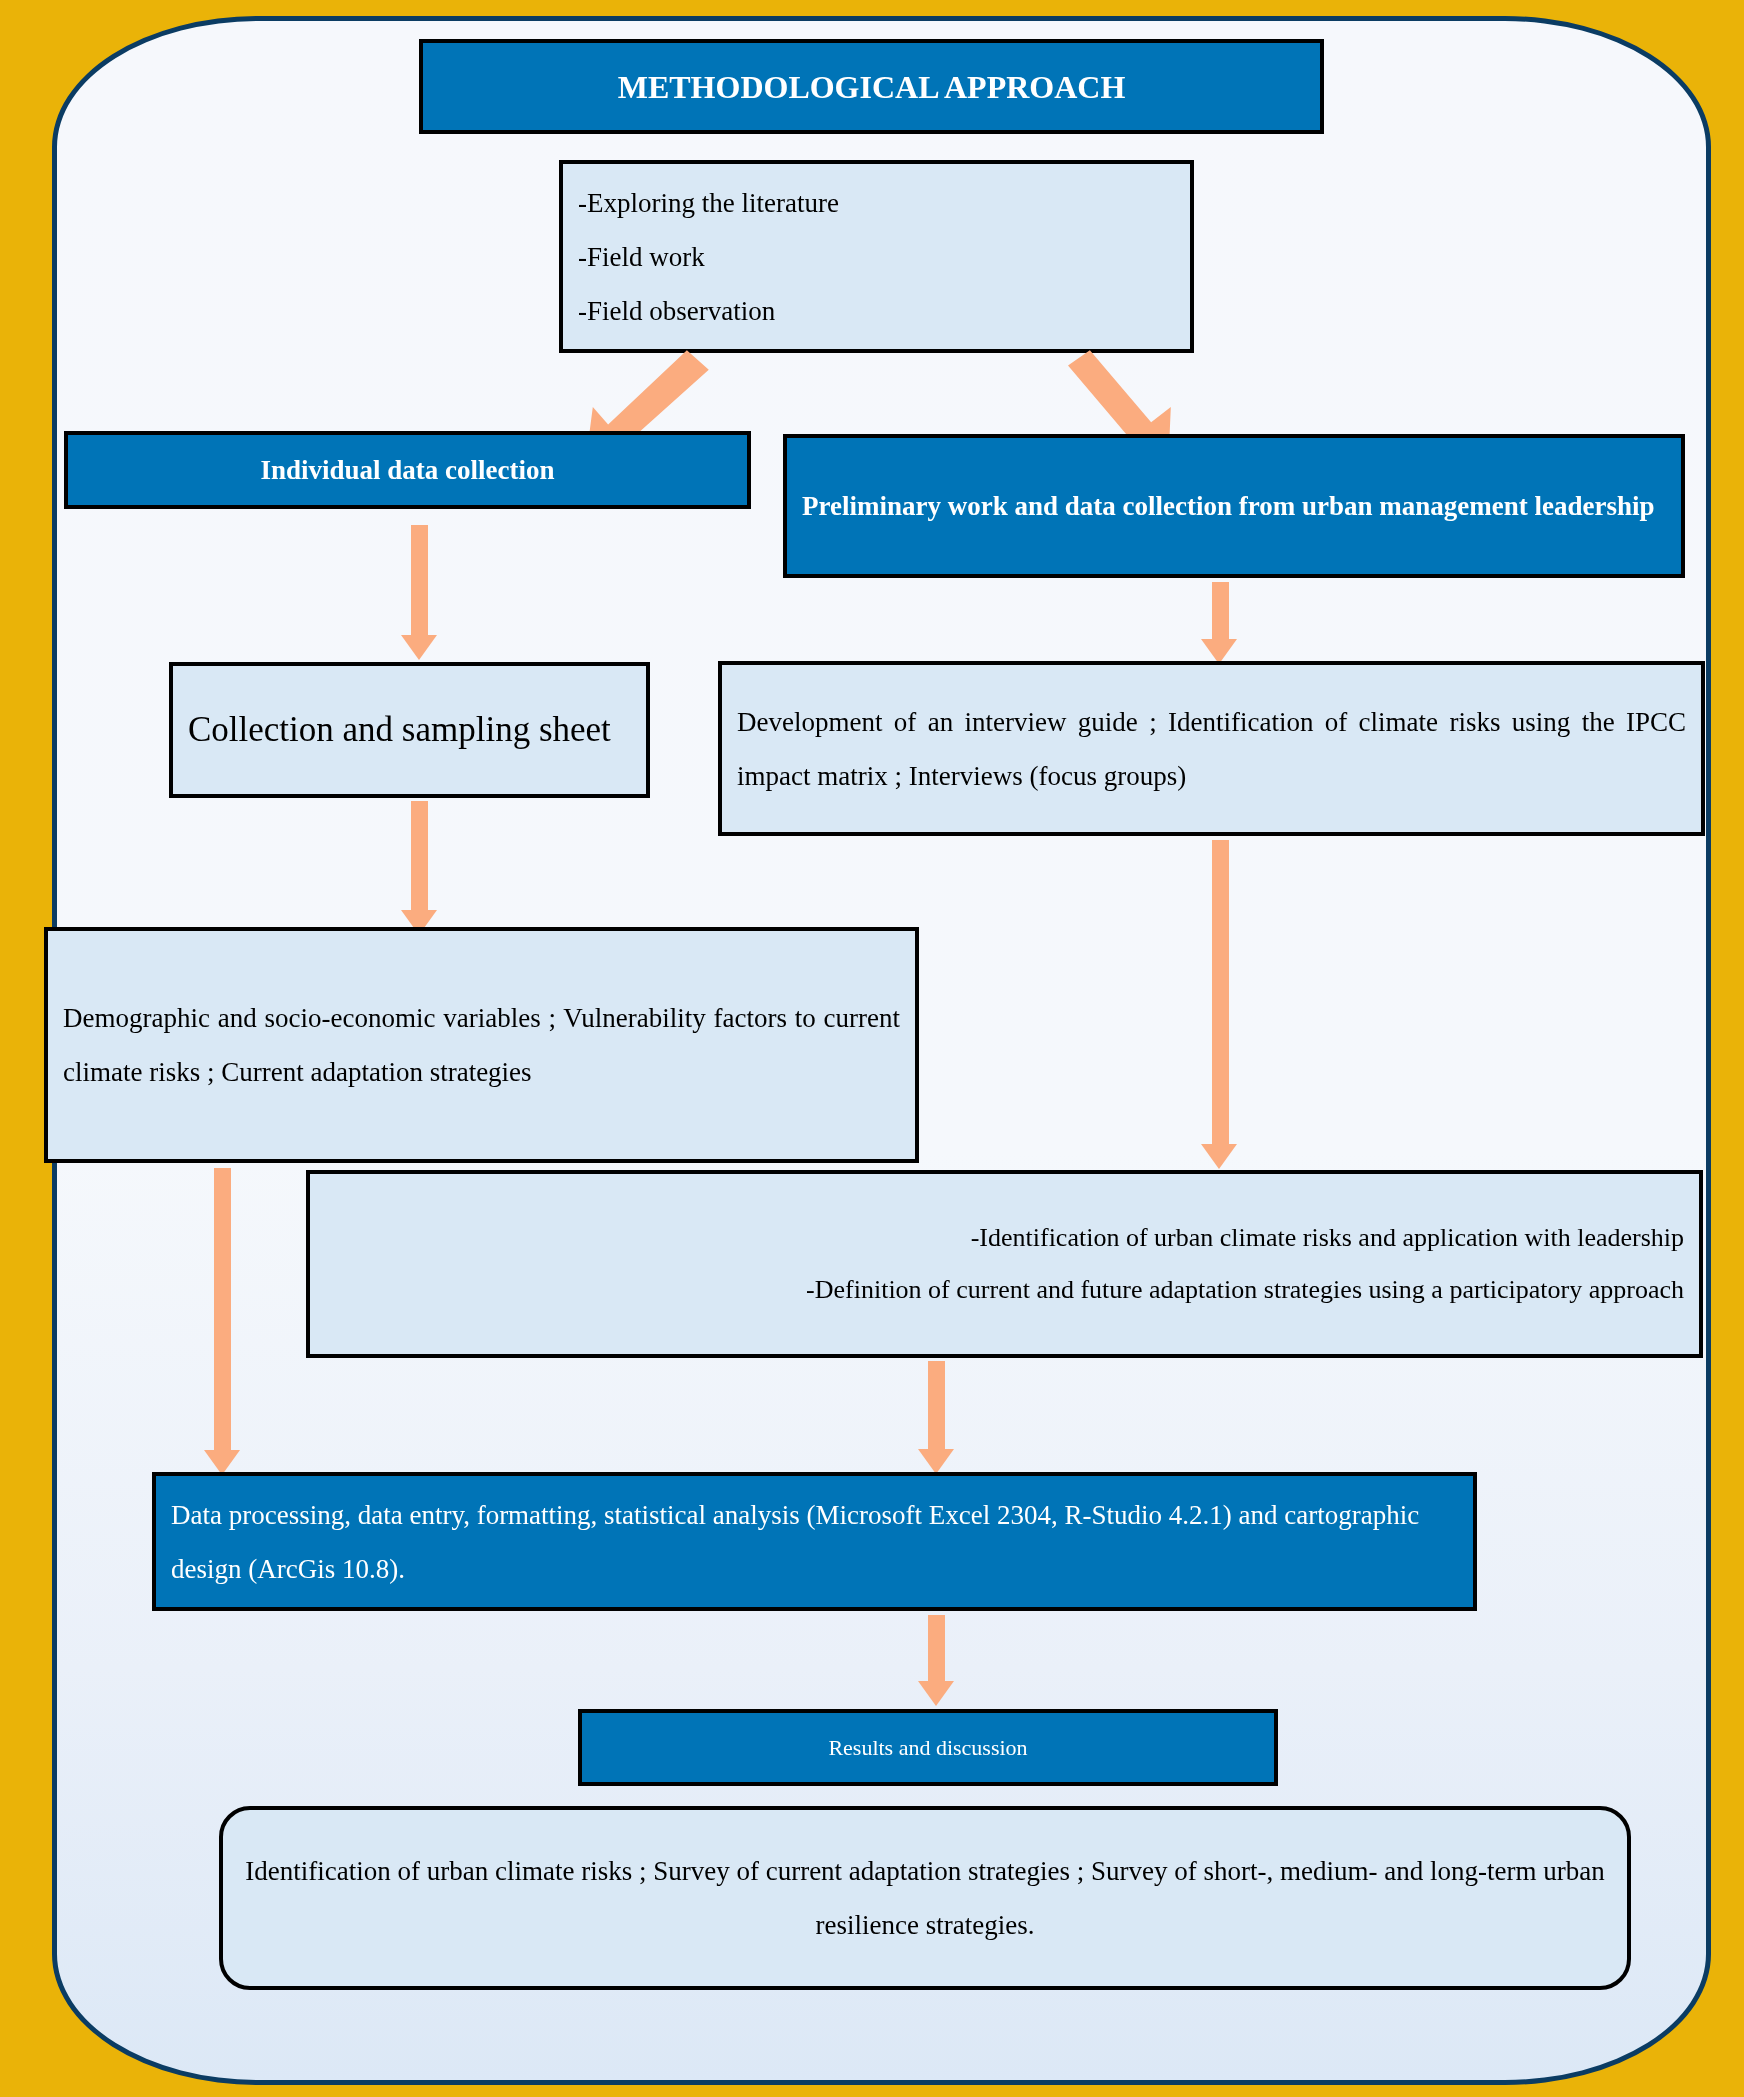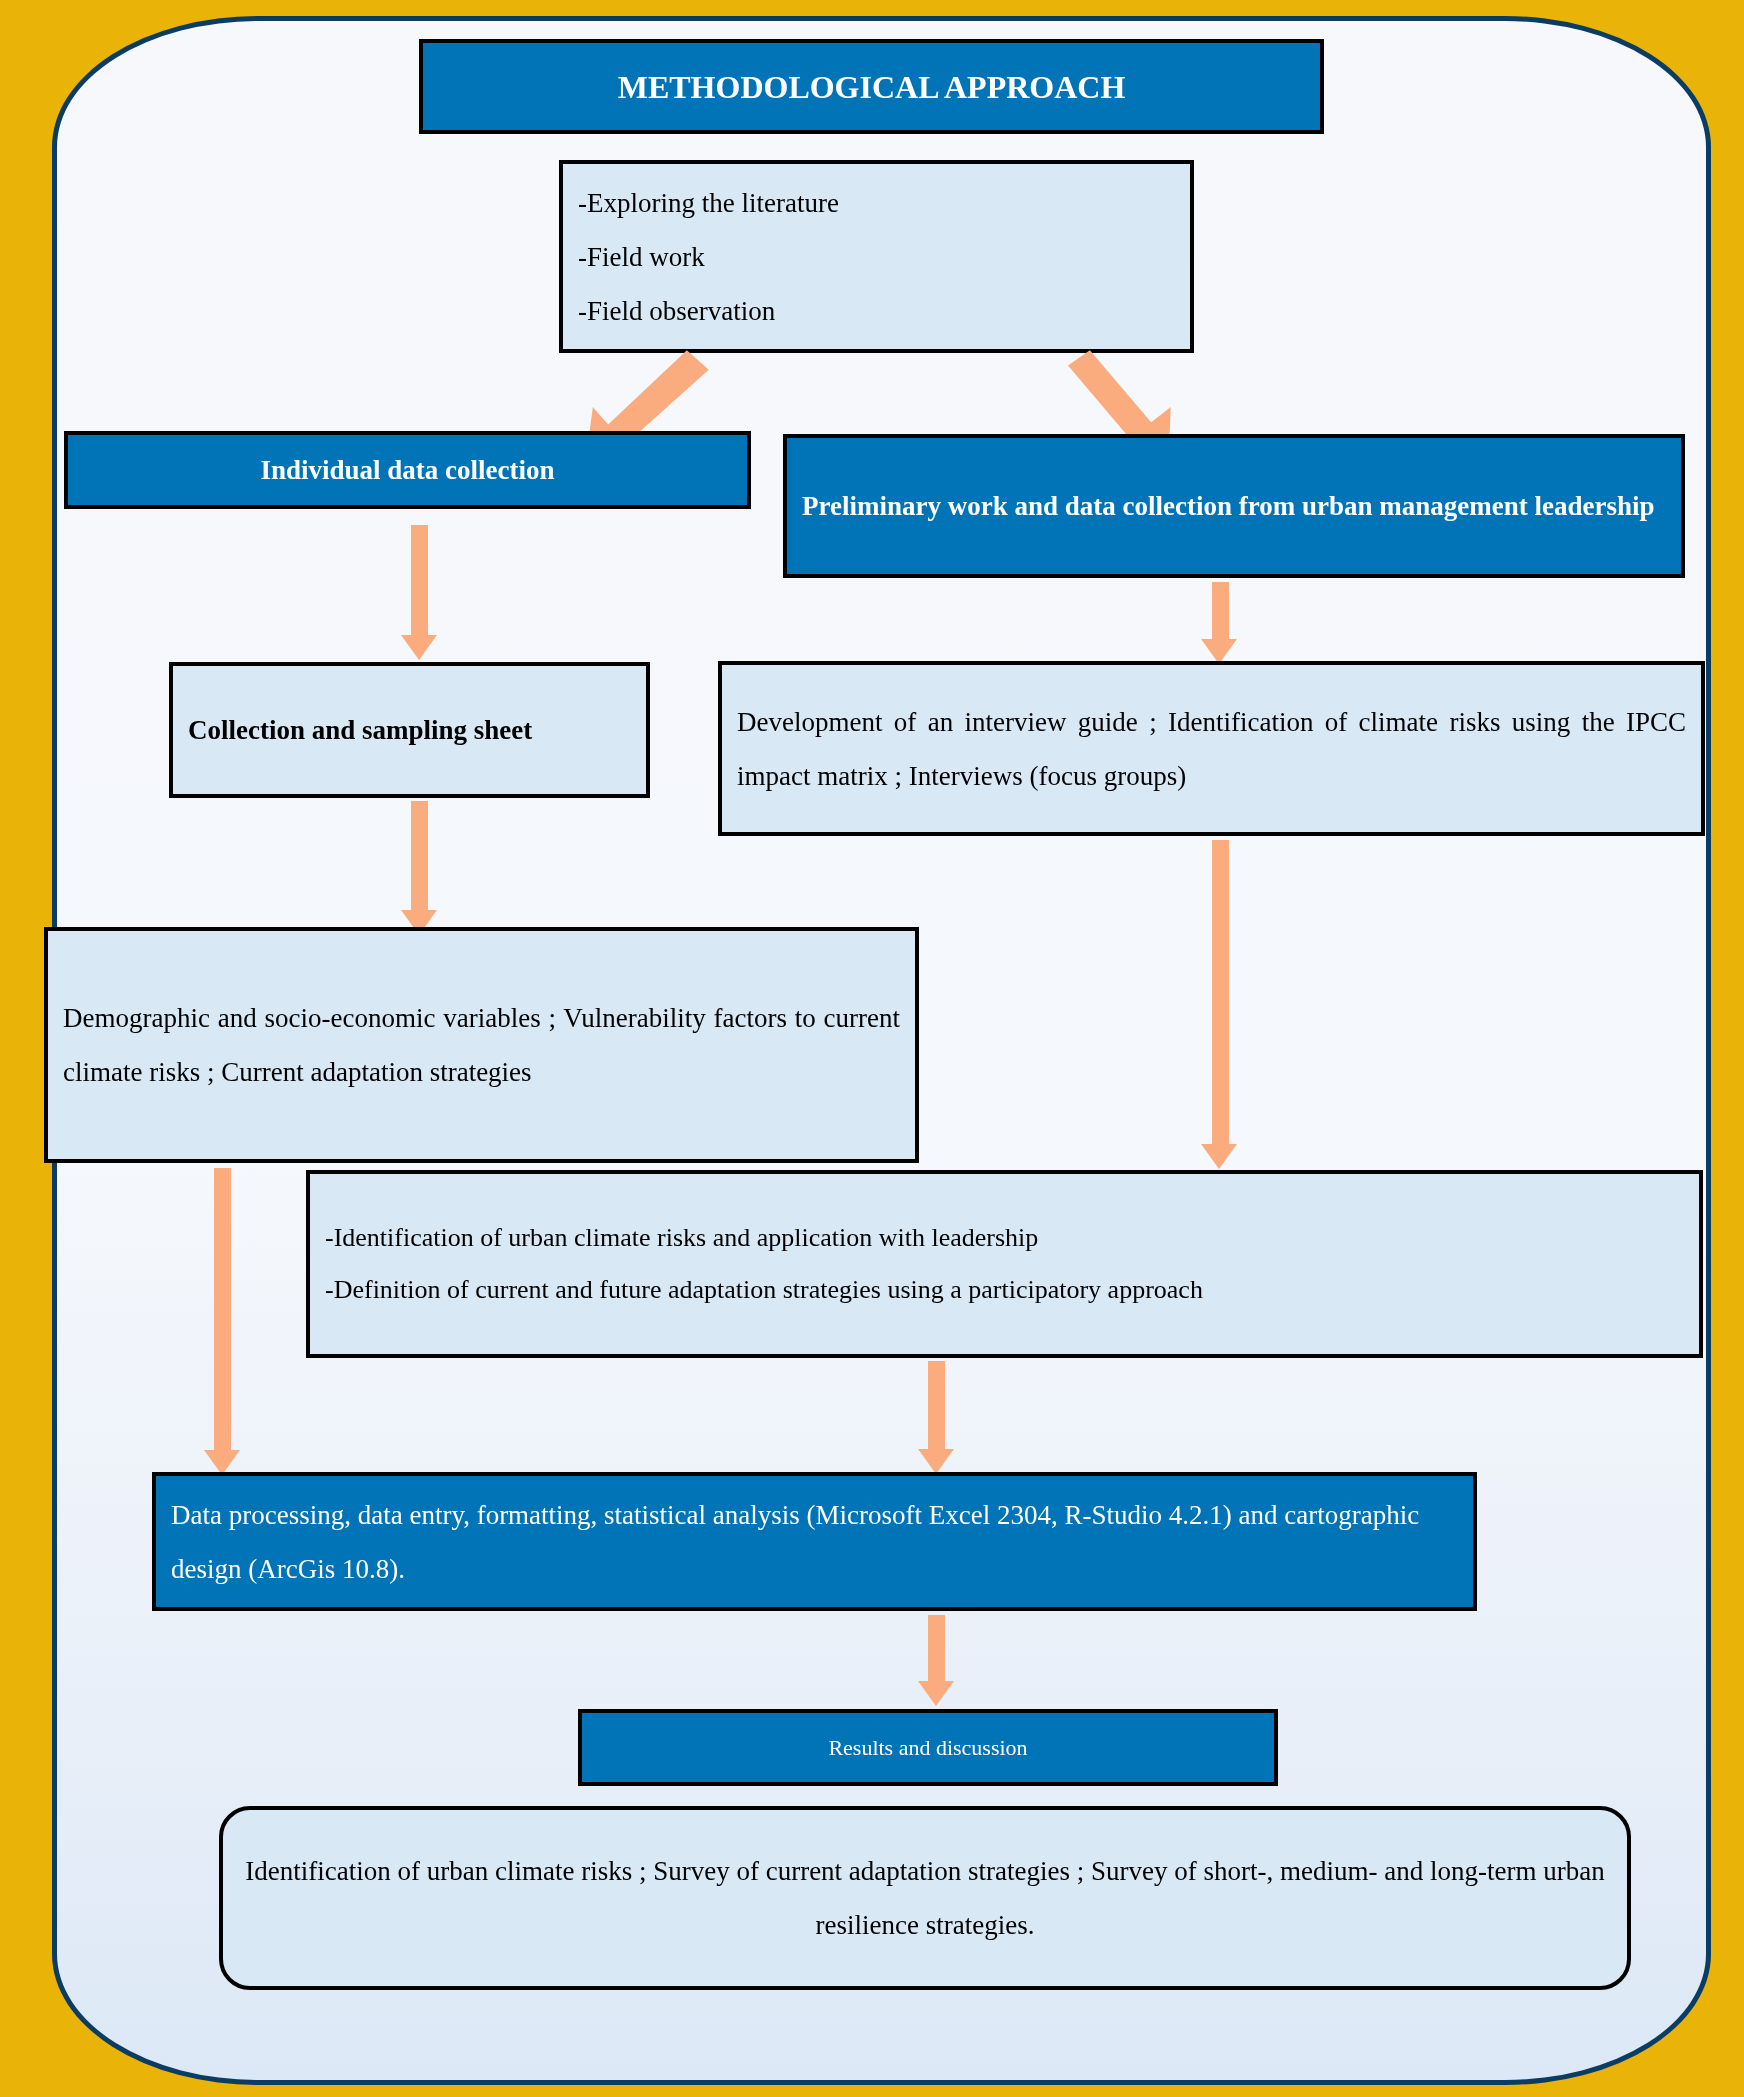--- a/index.html
+++ b/index.html
@@ -116,21 +116,21 @@
   <div>
     <div class="arrow-shaft" style="left:411px; top:525px; width:16.6px; height:112px;"></div>
     <div class="arrow-head-down" style="left:401px; top:635px;"></div>
   </div>
 
   <div>
     <div class="arrow-shaft" style="left:1212px; top:582px; width:16.6px; height:59px;"></div>
     <div class="arrow-head-down" style="left:1201px; top:639px;"></div>
   </div>
 
-  <div class="node light" style="left:169px; top:662px; width:481px; height:136px; font-size:27px;font-weight:bold;">
+  <div class="node light" style="left:169px; top:662px; width:481px; height:136px; font-size:35px;">
     <span class="txt just">Collection and sampling sheet</span>
   </div>
 
   <div class="node light" style="left:718px; top:661px; width:987px; height:175px; font-size:27px;align-items:flex-end;">
     <span class="txt just">Development of an interview guide ; Identification of climate risks using the IPCC impact matrix ; Interviews (focus groups)</span>
   </div>
 
   <div>
     <div class="arrow-shaft" style="left:411px; top:801px; width:16.6px; height:112px;"></div>
     <div class="arrow-head-down" style="left:401px; top:910px;"></div>
@@ -138,21 +138,21 @@
 
   <div>
     <div class="arrow-shaft" style="left:1212px; top:840px; width:16.6px; height:306px;"></div>
     <div class="arrow-head-down" style="left:1201px; top:1144px;"></div>
   </div>
 
   <div class="node light" style="left:44px; top:927px; width:875px; height:236px; font-size:27px;">
     <span class="txt just">Demographic and socio-economic variables ; Vulnerability factors to current climate risks ; Current adaptation strategies</span>
   </div>
 
-  <div class="node light" style="left:306px; top:1170px; width:1397px; height:188px; font-size:26px;">
+  <div class="node light" style="left:306px; top:1170px; width:1397px; height:188px; font-size:26px;align-items:flex-end;">
     <span class="txt left">-Identification of urban climate risks and application with leadership</span>
     <span class="txt left">-Definition of current and future adaptation strategies using a participatory approach</span>
   </div>
 
   <div>
     <div class="arrow-shaft" style="left:214px; top:1168px; width:16.6px; height:285px;"></div>
     <div class="arrow-head-down" style="left:204px; top:1450px;"></div>
   </div>
 
   <div>

